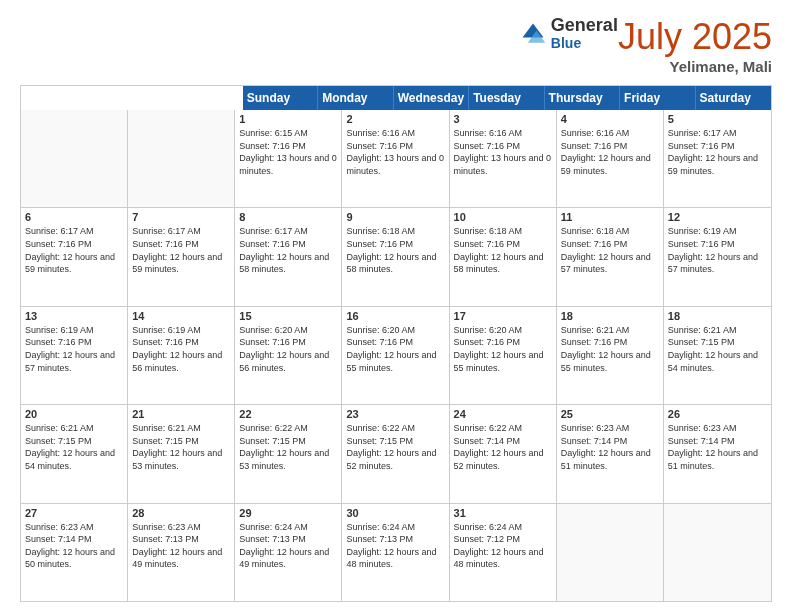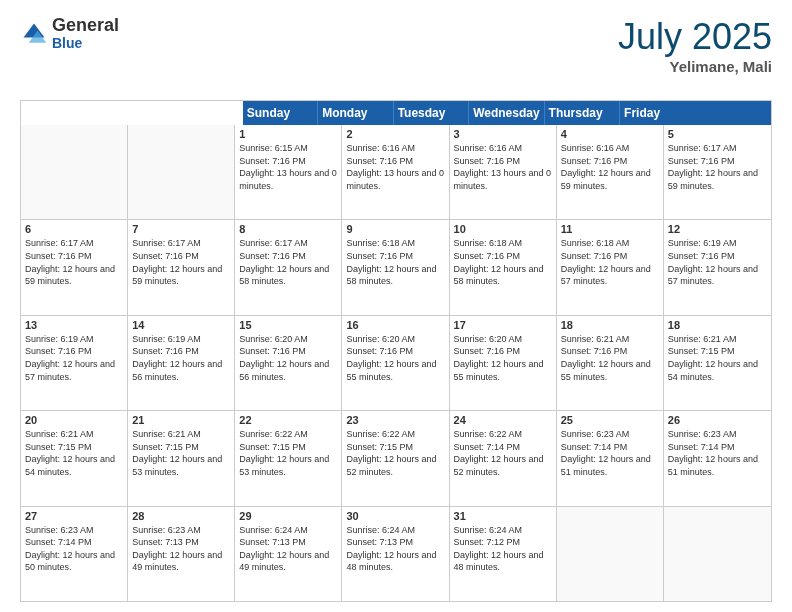--- a/index.html
+++ b/index.html
@@ -12,23 +12,23 @@
     }
     .page {
       width: 792px;
       height: 612px;
       padding: 16px 20px 10px 20px;
       display: flex;
       flex-direction: column;
     }
     .header {
       display: flex;
-      justify-content: space-between;
+      justify-content: flex-end;
       align-items: flex-start;
-      margin-bottom: 25px;
+      margin-bottom: 10px;
     }
     .logo {
       display: flex;
       align-items: center;
       gap: 4px;
     }
     .logo-text {
       display: flex;
       flex-direction: column;
       line-height: 1.1;
@@ -45,21 +45,21 @@
     }
     .logo-icon {
       width: 28px;
       height: 28px;
     }
     .title-block {
       text-align: right;
     }
     .title-month {
       font-size: 36px;
-      color: #0c4a6e;
+      color: #c2410c;
       font-weight: normal;
     }
     .title-location {
       font-size: 15px;
       color: #555;
       font-weight: bold;
     }
     .calendar {
       flex: 1;
       display: flex;
@@ -133,24 +133,25 @@
     <div class="title-block">
       <div class="title-month">July 2025</div>
       <div class="title-location">Yelimane, Mali</div>
     </div>
   </div>
 
   <div class="calendar">
     <div class="cal-header-row" id="cal-header">
         <div class="cal-header-cell">Sunday</div>
         <div class="cal-header-cell">Monday</div>
+        <div class="cal-header-cell">Wednesday</div>
         <div class="cal-header-cell">Tuesday</div>
-        <div class="cal-header-cell">Wednesday</div>
         <div class="cal-header-cell">Thursday</div>
         <div class="cal-header-cell">Friday</div>
+        <div class="cal-header-cell">Saturday</div>
       </div>
     <div class="cal-body" id="cal-body">
         <div class="cal-row">
           <div class="cal-cell empty"></div>
           <div class="cal-cell empty"></div>
           <div class="cal-cell">
             <span class="day-num">1</span>
             <div class="day-info" style="white-space: pre-line;">Sunrise: 6:15 AM
 Sunset: 7:16 PM
 Daylight: 13 hours and 0 minutes.</div>

